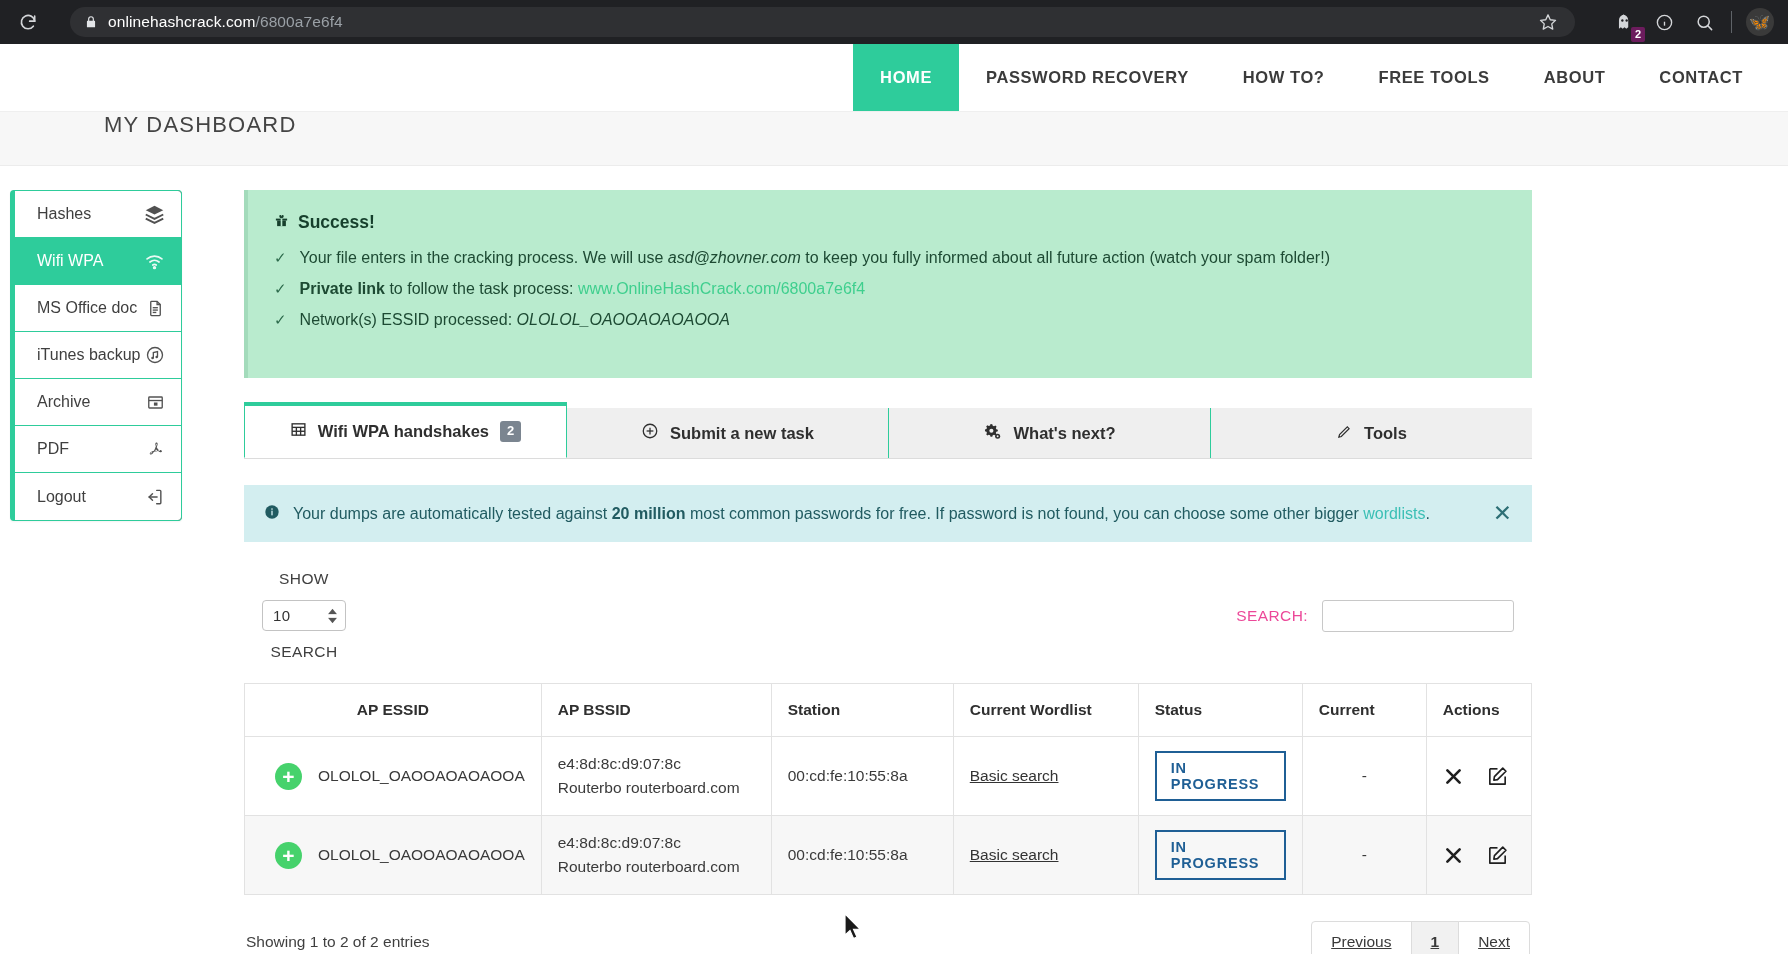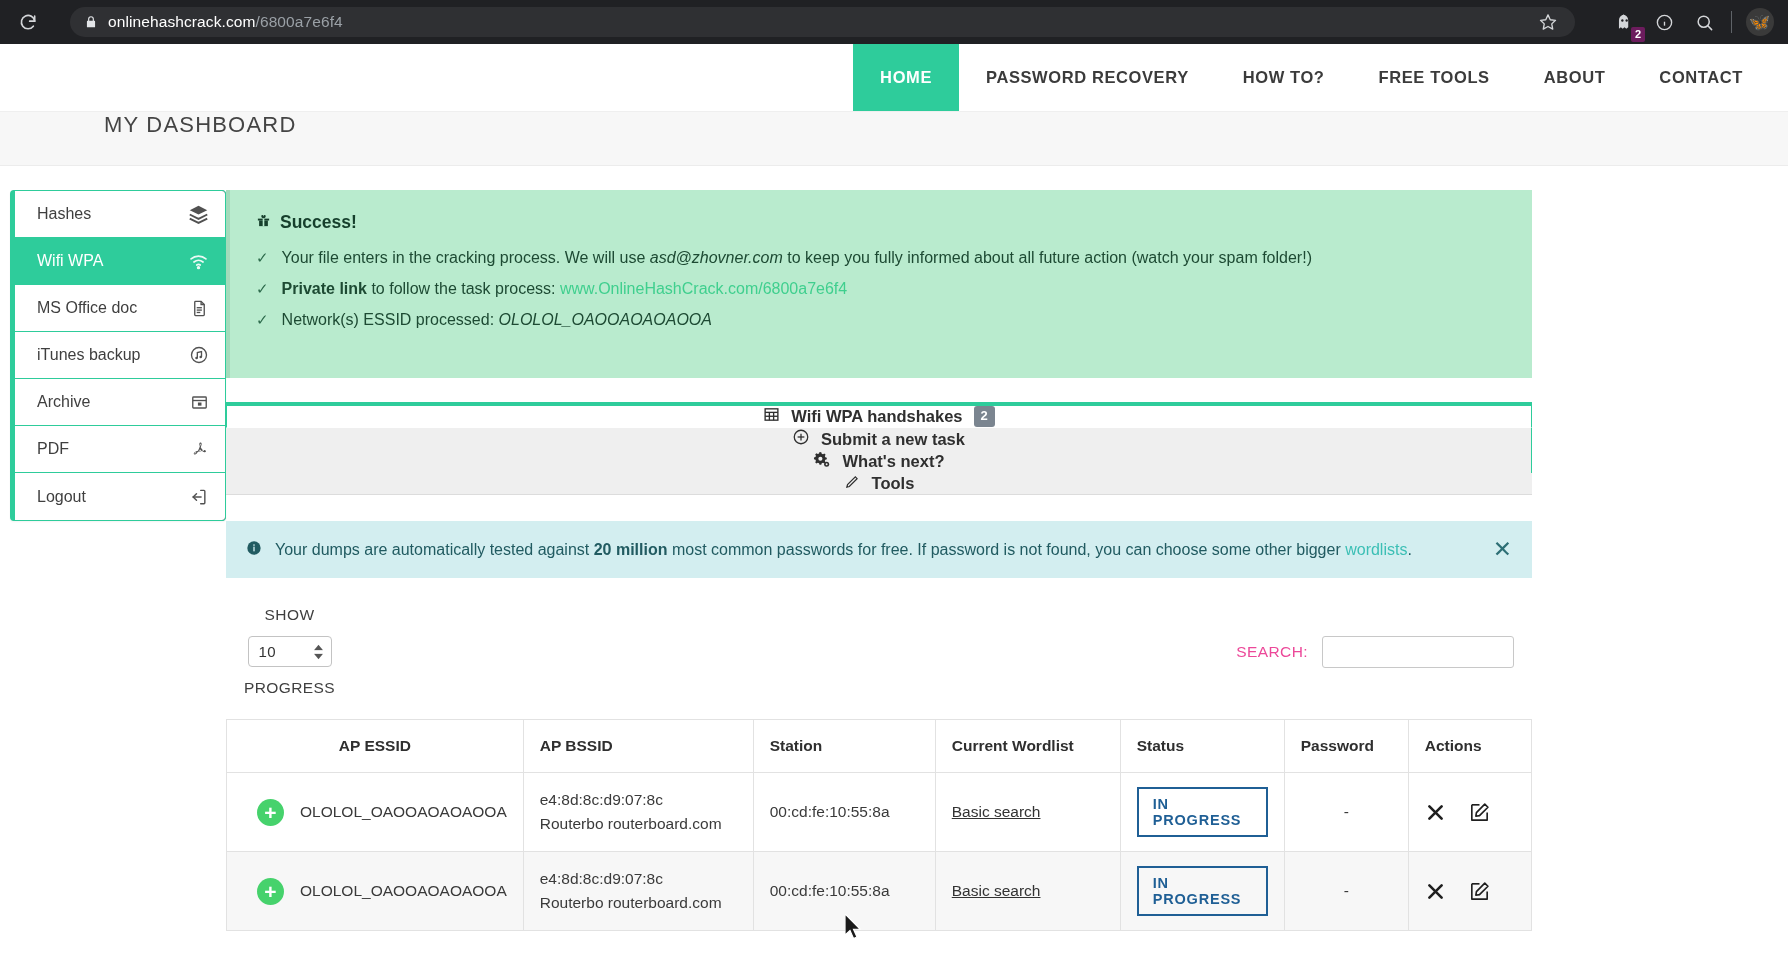--- a/index.html
+++ b/index.html
@@ -120,21 +120,21 @@
   .page {
     display: flex;
     padding-top: 24px;
     background: #ffffff;
     height: calc(954px - 44px - 68px - 54px);
     position: relative;
   }
 
   
   .sidebar {
-    width: 216px;
+    width: 172px;
     margin-left: 10px;
     flex: 0 0 auto;
     border: 1px solid #2ecc9b;
     border-left-width: 5px;
     border-radius: 4px;
     overflow: hidden;
     align-self: flex-start;
     background: #000000;
     box-shadow: 0 1px 2px rgba(0,0,0,.05);
   }
@@ -149,20 +149,21 @@
     border-bottom: 1px solid #2ecc9b;
     background: #fff;
   }
   .side-item:last-child { border-bottom: none; }
   .side-item.active { background: #2ecc9b; color: #ffffff; }
   .side-item .s-icon { display: flex; align-items: center; opacity: .9; }
 
   
   .main {
     flex: 1 1 auto;
+    margin-left: 62px;
     margin-right: 256px;
     min-width: 0;
   }
 
   
   .alert-success {
     background: #b9ebce;
     border-left: 4px solid #a3dbbb;
     padding: 22px 26px 40px 26px;
     color: #1d4a33;
@@ -187,21 +188,20 @@
   .check { color: #2d6b4c; font-size: 15px; flex: 0 0 auto; }
   .alert-line em { font-style: italic; }
   .alert-line b { font-weight: bold; }
   .alert-link { color: #3fcf8e; text-decoration: none; }
 
   
   .tabs {
     display: flex;
     margin-top: 30px;
     border-bottom: 1px solid #dcdcdc;
-    flex-direction: column;
   }
   .tab {
     flex: 1 1 0;
     height: 50px;
     display: flex;
     align-items: center;
     justify-content: center;
     gap: 11px;
     font-size: 16.5px;
     font-weight: bold;
@@ -608,37 +608,37 @@
           <span>10</span>
           <span class="spinner-arrows">
             <svg width="9" height="6" viewBox="0 0 10 6" fill="currentColor">
                 <polygon points="5,0 10,6 0,6"></polygon>
               </svg>
             <svg width="9" height="6" viewBox="0 0 10 6" fill="currentColor">
                 <polygon points="0,0 10,0 5,6"></polygon>
               </svg>
           </span>
         </div>
-        <span>PROGRESS</span>
+        <span>SEARCH</span>
       </div>
       <div class="search-box">
         <span class="search-label">SEARCH:</span>
         <input class="search-input" type="text" placeholder="" style="">
       </div>
     </div>
 
     <table class="data">
       <thead>
         <tr>
           <th class="center" style="width:296px">AP ESSID</th>
           <th style="width:230px">AP BSSID</th>
           <th style="width:182px">Station</th>
           <th style="width:185px">Current Wordlist</th>
           <th style="width:164px">Status</th>
-          <th style="width:124px">Password</th>
+          <th style="width:124px">Current</th>
           <th>Actions</th>
         </tr>
       </thead>
       <tbody>
         <tr>
           <td>
             <div class="essid-cell">
               <span class="plus-badge">+</span>
               <span>OLOLOL_OAOOAOAOAOOA</span>
             </div>

